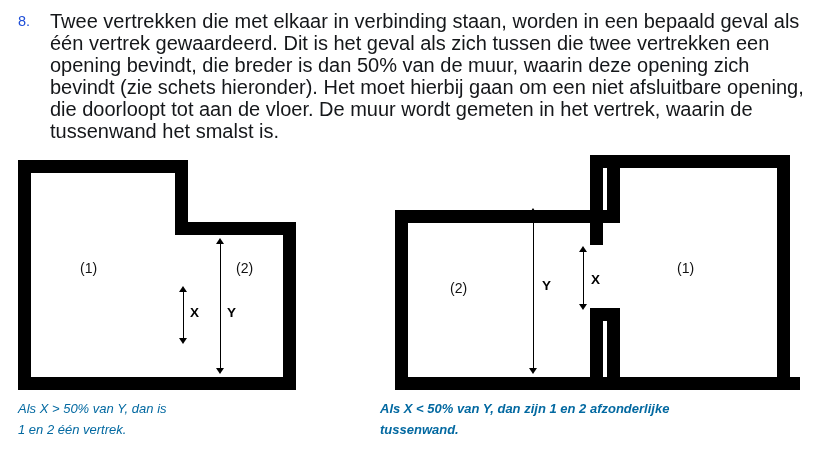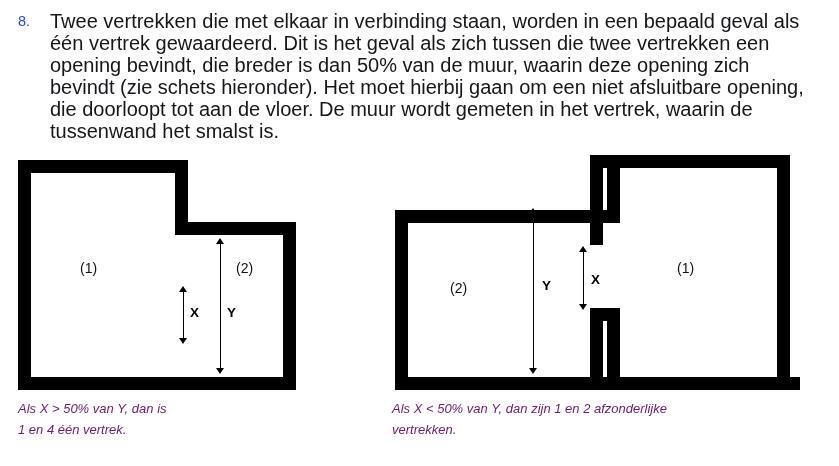--- a/index.html
+++ b/index.html
@@ -94,25 +94,25 @@
     font-weight: bold;
     color: #000;
   }
 
   
   .caption {
     position: absolute;
     font-size: 13px;
     line-height: 21px;
     font-style: italic;
-    color: #701a75;
+    color: #0369a1;
     font-family: "Liberation Sans", sans-serif;
   }
   .caption-left { left: 18px; top: 398px; width: 340px; }
-  .caption-right { left: 392px; top: 398px; width: 400px; }
+  .caption-right { left: 380px; top: 398px; width: 400px; font-weight: bold; }
   .caption .line { display: block; }
 </style>
 </head>
 <body>
 
 <div class="page">
 
   <div class="para-block">
     <div class="para-num">8.</div>
     <div class="para-text">Twee vertrekken die met elkaar in verbinding staan, worden in een bepaald geval als één vertrek gewaardeerd. Dit is het geval als zich tussen die twee vertrekken een opening bevindt, die breder is dan 50% van de muur, waarin deze opening zich bevindt (zie schets hieronder). Het moet hierbij gaan om een niet afsluitbare opening, die doorloopt tot aan de vloer. De muur wordt gemeten in het vertrek, waarin de tussenwand het smalst is.</div>
@@ -176,21 +176,21 @@
       <div class="dim" style="left:188px; top:100px; height:58px;"></div>
       <div class="dim-head up" style="left:184px; top:96px;"></div>
       <div class="dim-head down" style="left:184px; top:154px;"></div>
       <div class="dim-letter" style="left:196px; top:122px;">X</div>
     </div>
 
   </div>
 
   <div class="caption caption-left">
     <span class="line">Als X &gt; 50% van Y, dan is</span>
-    <span class="line">1 en 4 één vertrek.</span>
+    <span class="line">1 en 2 één vertrek.</span>
   </div>
 
   <div class="caption caption-right">
     <span class="line">Als X &lt; 50% van Y, dan zijn 1 en 2 afzonderlijke</span>
-    <span class="line">vertrekken.</span>
+    <span class="line">tussenwand.</span>
   </div>
 
 </div>
 
 </body></html>

